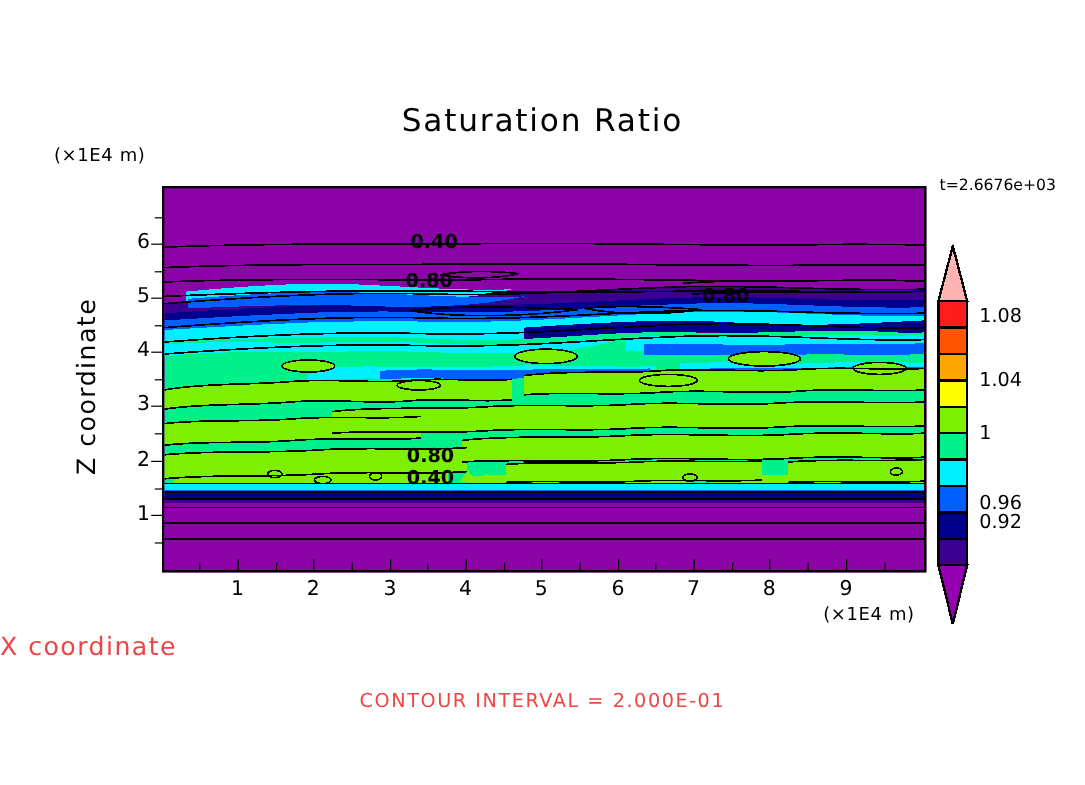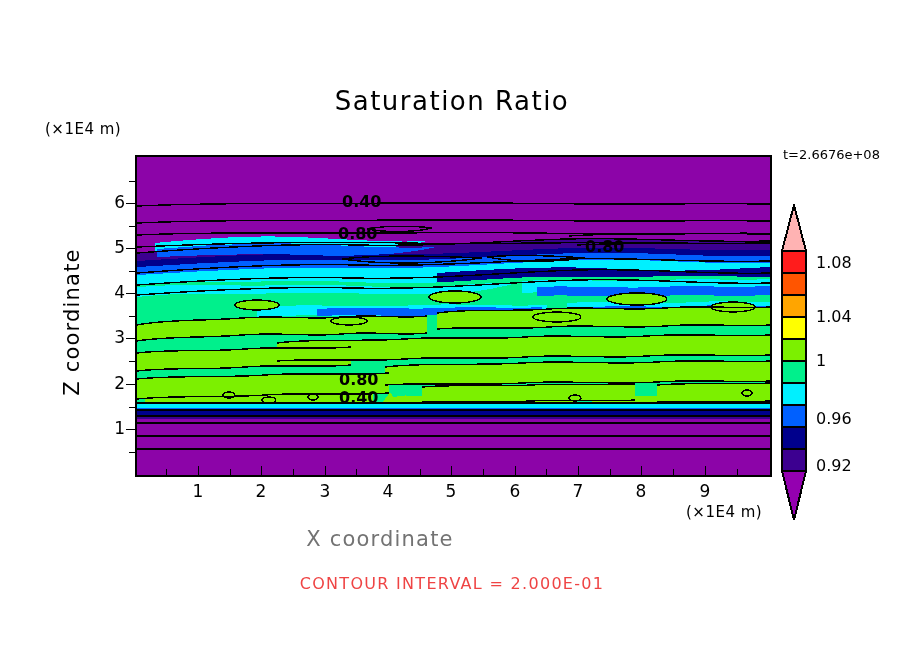--- a/index.html
+++ b/index.html
@@ -43,24 +43,23 @@
     position: absolute;
     left: 783px; top: 147px;
     font-size: 13px;
     color: #000;
     letter-spacing: 0px;
   }
   .xlabel {
     position: absolute;
     left: 0; top: 527px;
     width: 760px;
-    text-align: center;
     font-size: 21px;
     letter-spacing: 1.2px;
-    color: #737373;
+    color: #ef4444;
   }
   .unit-bottom-right {
     position: absolute;
     left: 686px; top: 503px;
     font-size: 15px;
     color: #000;
     letter-spacing: 0.5px;
   }
   .ylabel {
     position: absolute;
@@ -162,21 +161,21 @@
 </style>
 </head>
 <body>
 
 <div class="fig">
 
   <div class="title">Saturation Ratio</div>
 
   <div class="unit-top-left">(×1E4 m)</div>
 
-  <div class="time-stamp">t=2.6676e+08</div>
+  <div class="time-stamp">t=2.6676e+03</div>
 
   <div class="ylabel">Z coordinate</div>
 
   <div class="plot-frame">
     <div class="plot-inner">
       <svg class="plot-svg" width="633" height="318" viewBox="0 0 633 318" xmlns="http://www.w3.org/2000/svg" shape-rendering="crispEdges">
         <defs>
           <clipPath id="pclip">
               <rect x="0" y="0" width="633" height="318"></rect>
             </clipPath>
@@ -419,18 +418,18 @@
       <rect x="3" y="245" width="24" height="22" fill="#3c0090" stroke="#000" stroke-width="2"></rect>
 
       <polygon points="15,316 27,267 3,267" fill="#9400b0" stroke="#000" stroke-width="2"></polygon>
     </svg>
   </div>
   <div class="cbar-labels">
     <div class="cbar-label" style="top:59px;">1.08</div>
     <div class="cbar-label" style="top:113px;text-align:right;">1.04</div>
     <div class="cbar-label" style="top:157px;">1</div>
     <div class="cbar-label" style="top:215px;">0.96</div>
-    <div class="cbar-label" style="top:262px;text-align:center;">0.92</div>
+    <div class="cbar-label" style="top:231px;text-align:center;">0.92</div>
   </div>
 
   <div class="contour-interval">CONTOUR INTERVAL = 2.000E-01</div>
 
 </div>
 
 </body></html>

